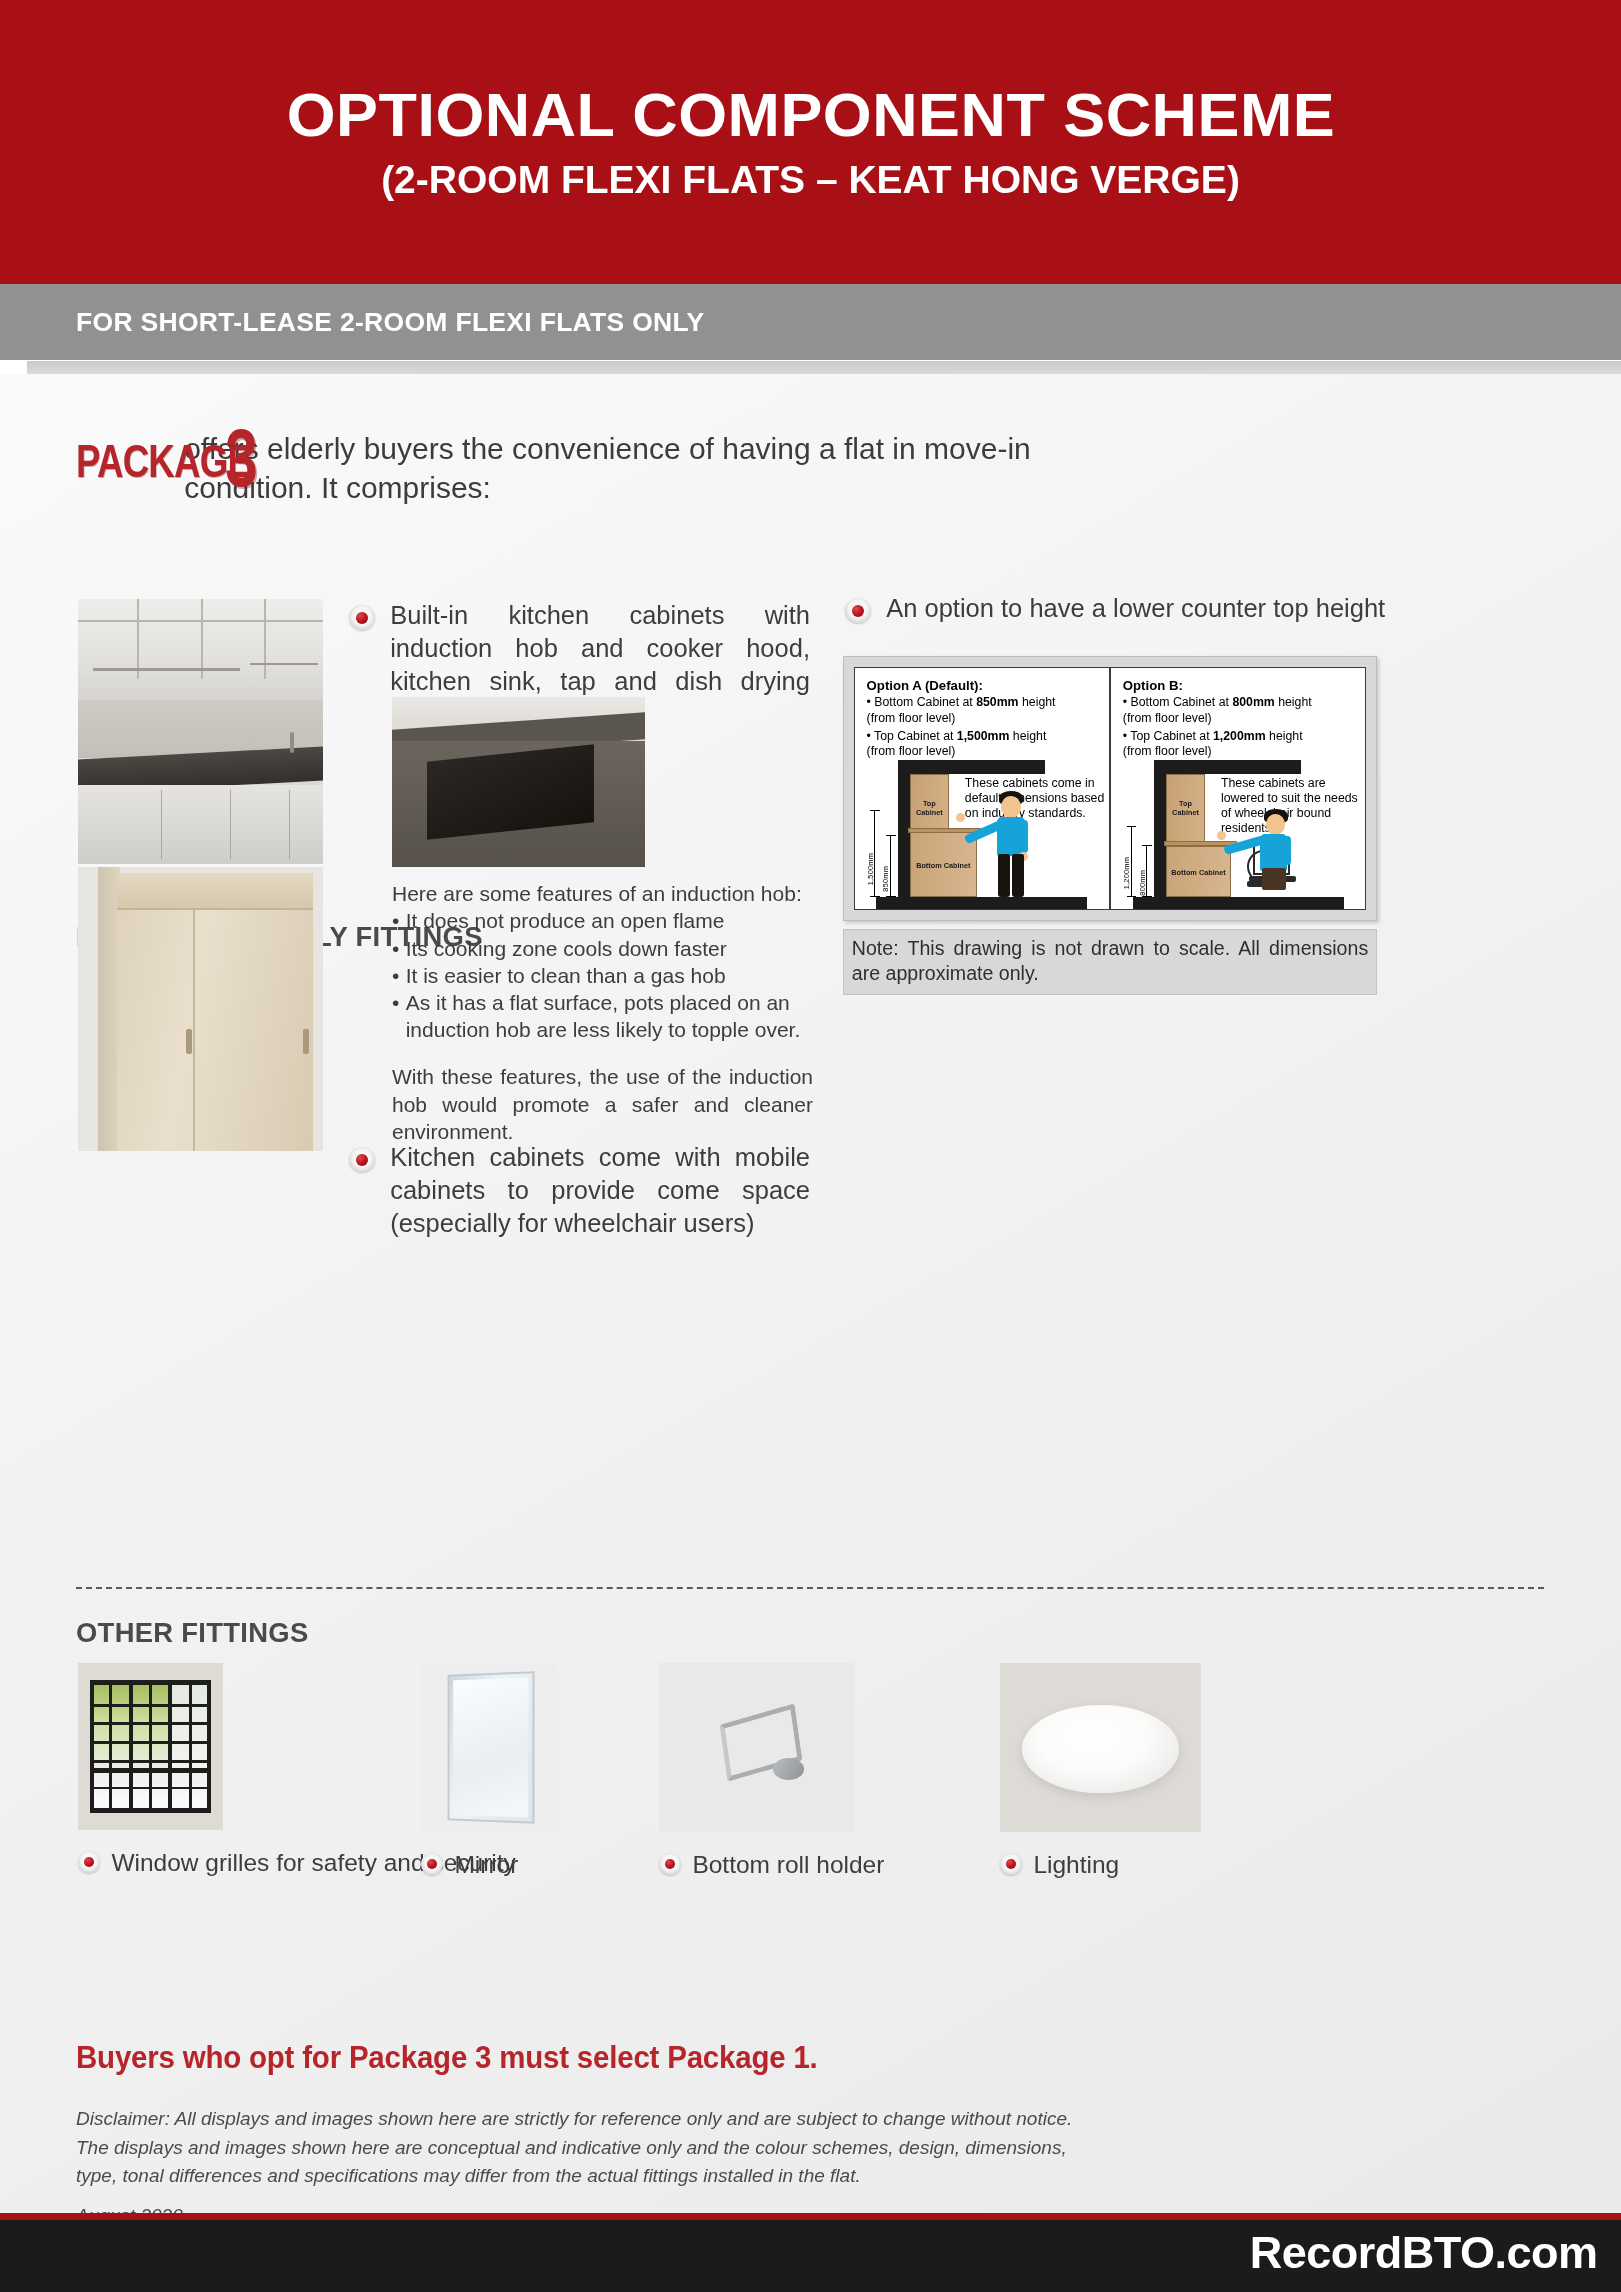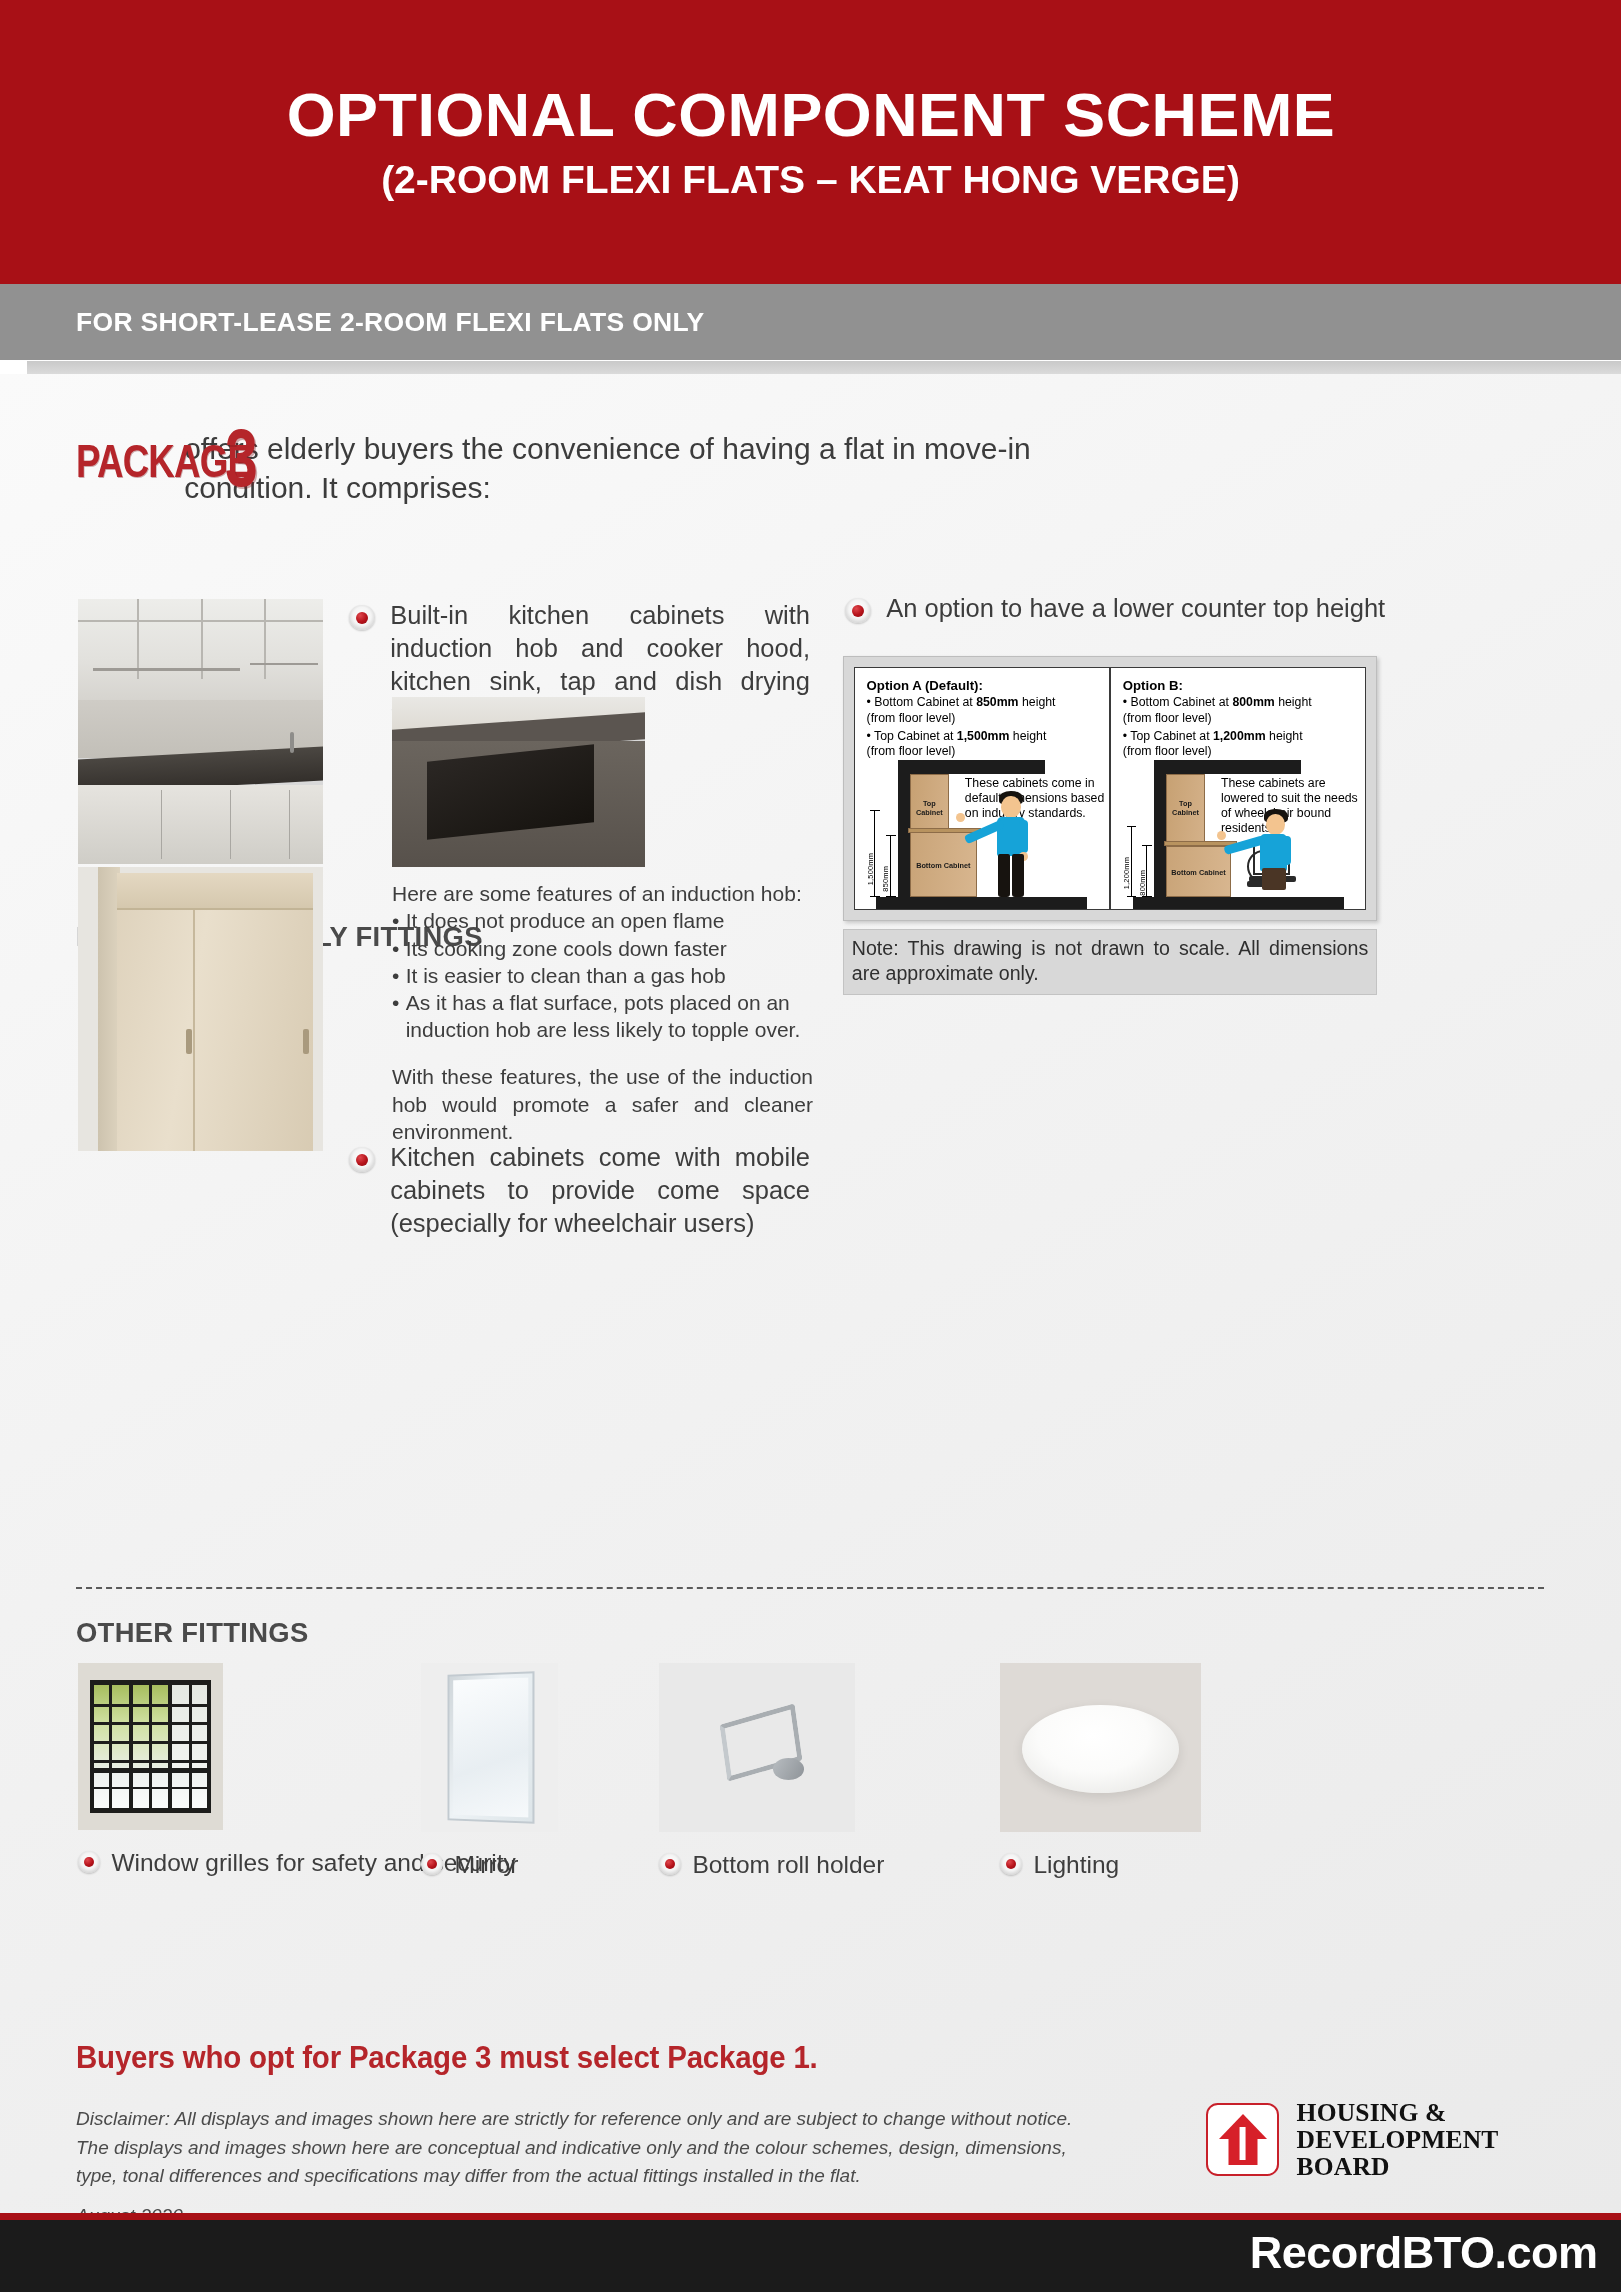--- a/index.html
+++ b/index.html
@@ -561,31 +561,19 @@
       <div class="b-dot"></div>
       <div class="t">Lighting</div>
     </div>
   </div>
 
 
   <div class="foot-note">Buyers who opt for Package 3 must select Package 1.</div>
   <div class="disclaimer">Disclaimer: All displays and images shown here are strictly for reference only and are subject to change without notice. The displays and images shown here are conceptual and indicative only and the colour schemes, design, dimensions, type, tonal differences and specifications may differ from the actual fittings installed in the flat.</div>
   <div class="date-line">August 2020</div>
 
-  <div class="hdb-logo">
-    <div class="hdb-mark">
-      <div class="hdb-arrow"></div>
-      <div class="hdb-stem"></div>
-      <div class="hdb-slot"></div>
-    </div>
-    <div class="hdb-txt">
-      <div>HOUSING &amp;</div>
-      <div>DEVELOPMENT</div>
-      <div>BOARD</div>
-    </div>
-  </div>
 
 </div>
 
 <div class="red-rule"></div>
 <div class="black-bar"></div>
 <div class="brand">RecordBTO.com</div>
 
 
 </body></html>

